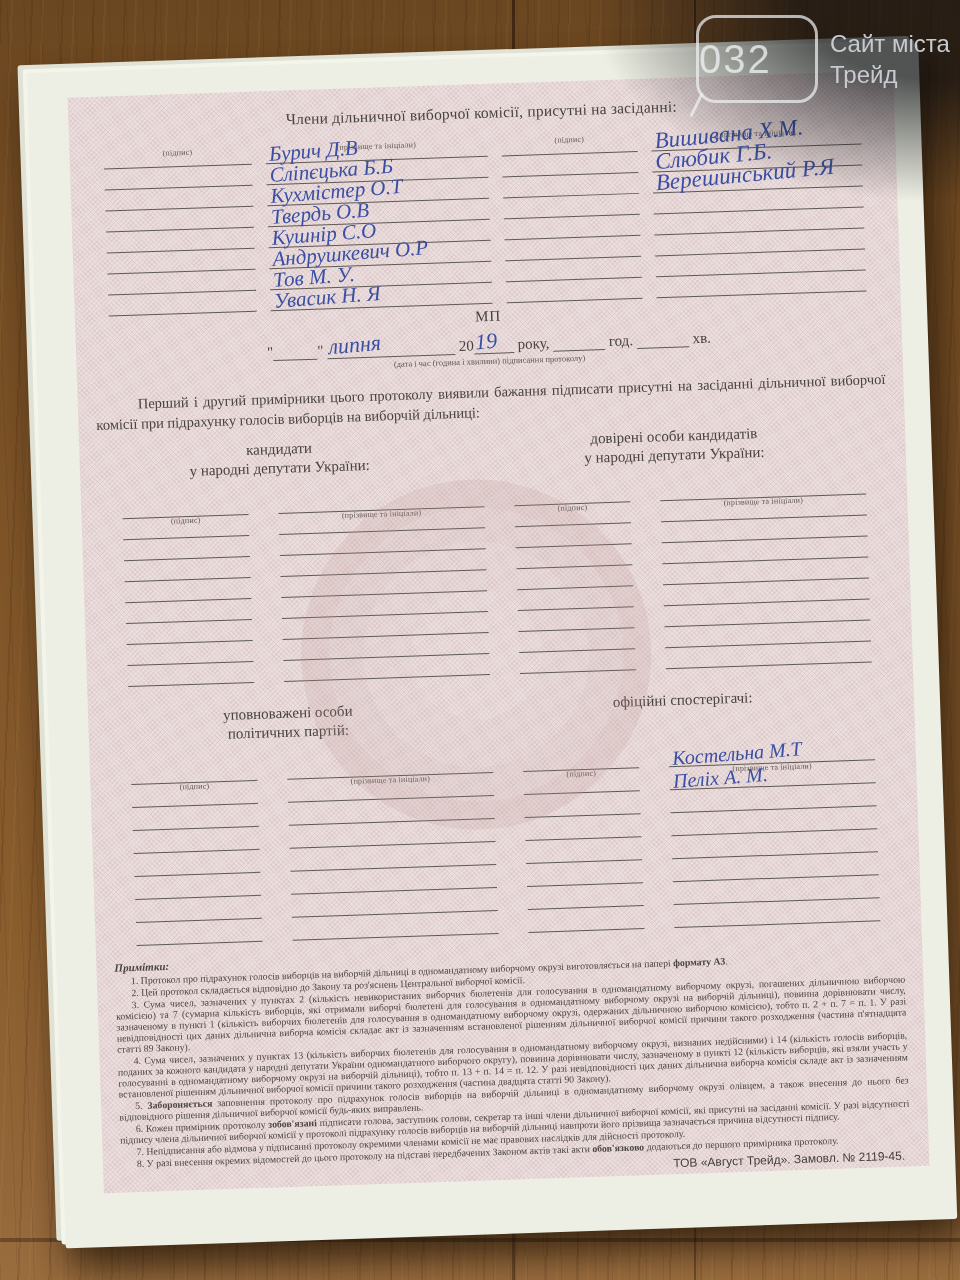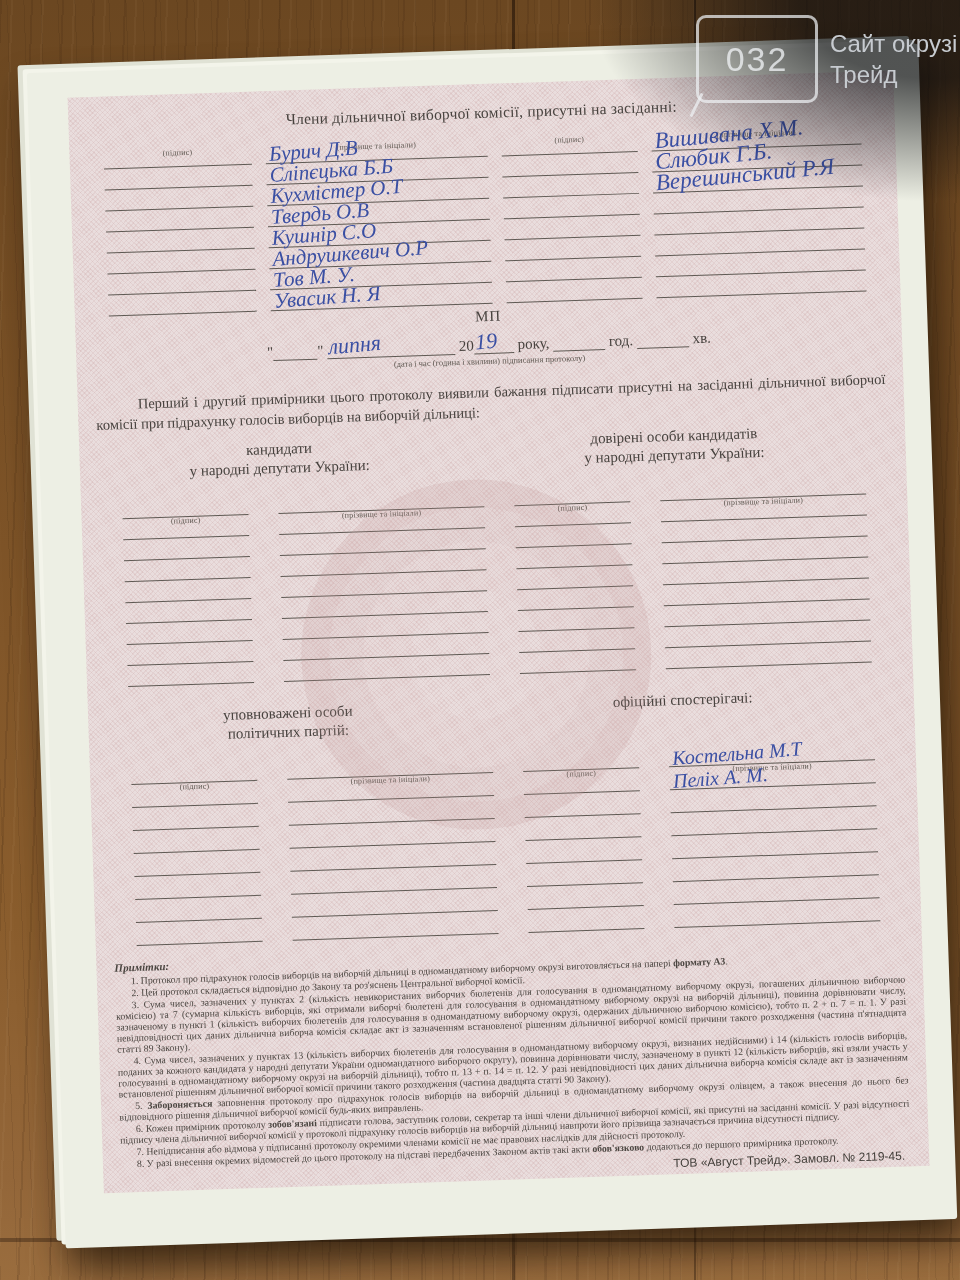--- a/index.html
+++ b/index.html
@@ -66,23 +66,23 @@
   .notes{margin-top:16px;font-size:9.8px;line-height:11px;color:#4a4540;}
   .notes-title{font-style:italic;font-weight:bold;font-size:11px;margin-bottom:2px;}
   .note{text-align:justify;text-indent:16px;margin-bottom:1px;}
   .note .b{font-weight:bold;}
 
   .doc-footer{text-align:right;font-family:"Liberation Sans",sans-serif;font-size:12px;margin-top:5px;padding-right:6px;color:#423e39;}
 
   
   .shade-tr{position:absolute;top:0;right:0;width:640px;height:280px;pointer-events:none;
     background:radial-gradient(ellipse 75% 100% at 96% 0%, rgba(8,10,14,.68) 28%, rgba(8,10,14,0) 72%);}
-  .wm-bubble{position:absolute;left:696px;top:15px;width:116px;height:82px;border:3px solid rgba(238,241,244,.72);border-radius:10px;
-    display:flex;align-items:center;justify-content:center;
-    font-family:"Liberation Sans",sans-serif;font-weight:300;font-size:34px;letter-spacing:2px;color:rgba(238,241,244,.78);}
+  .wm-bubble{position:absolute;left:696px;top:15px;width:116px;height:82px;border:3px solid rgba(238,241,244,.72);border-radius:20px;
+    display:flex;align-items:center;justify-content:flex-start;
+    font-family:"Liberation Sans",sans-serif;font-weight:300;font-size:40px;letter-spacing:2px;color:rgba(238,241,244,.78);}
   .wm-bubble::before{content:'';position:absolute;left:-4px;bottom:-18px;width:3px;height:26px;background:rgba(238,241,244,.72);transform:rotate(26deg);}
   .wm-site{position:absolute;left:830px;top:28px;font-family:"Liberation Sans",sans-serif;font-size:24px;line-height:1.3;color:#c7cbd0;}
 </style>
 </head>
 <body>
 
 <div class="wood-grain"></div>
 <div class="seam seam1"></div>
 <div class="seam seam2"></div>
 <div class="wood-break"></div>
@@ -302,15 +302,15 @@
     <div class="doc-footer">ТОВ «Август Трейд». Замовл. № 2119-45.</div>
 
   </div>
 </div>
 
 <div class="shade-tr"></div>
 <div class="wm-bubble">
   <span>032</span>
 </div>
 <div class="wm-site">
-  <div>Сайт окрузі</div>
+  <div>Сайт міста</div>
   <div>Трейд</div>
 </div>
 
 </body></html>

